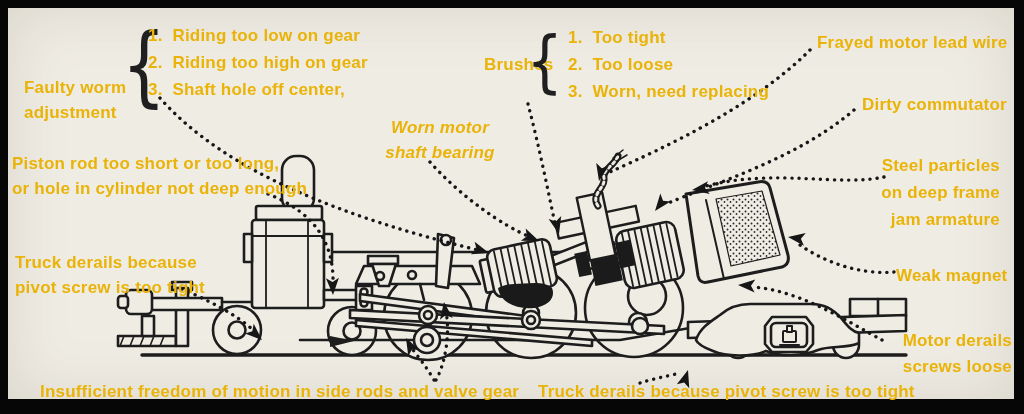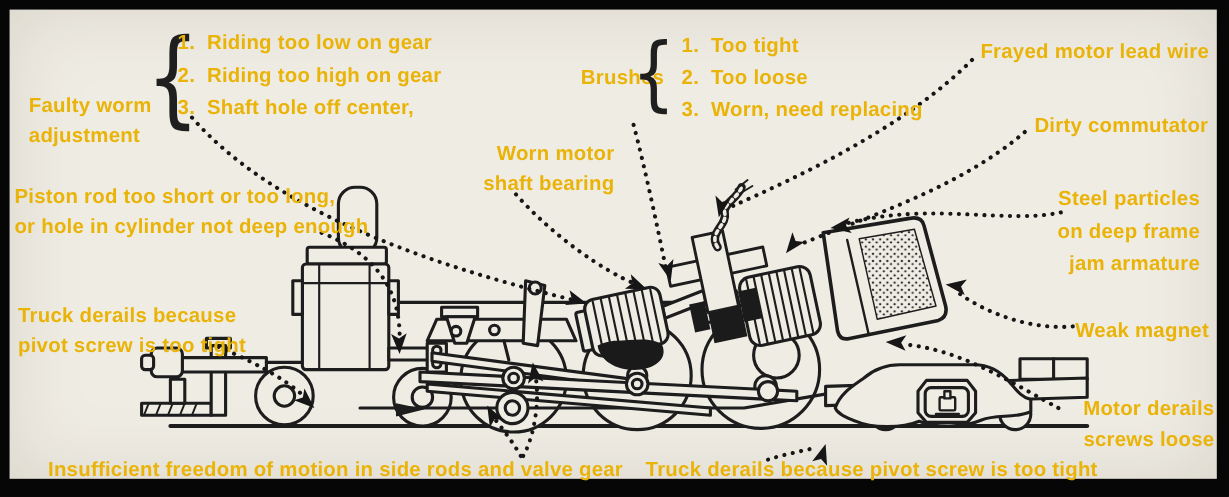--- a/index.html
+++ b/index.html
@@ -5,21 +5,21 @@
   html,body{margin:0;padding:0;background:#060606;}
   .stage{position:relative;width:1024px;height:414px;background:#060606;overflow:hidden;
          font-family:"Liberation Sans",sans-serif;}
   .paper{position:absolute;left:8px;top:8px;width:1006px;height:391px;background:#efece4;
          box-shadow:inset 0 0 60px rgba(120,110,90,.18);}
   .art{position:absolute;left:0;top:0;width:1024px;height:414px;}
   .co{position:absolute;color:#eab308;font-weight:700;font-size:17px;line-height:25px;
       letter-spacing:.2px;white-space:nowrap;}
   .co .ln{display:block;white-space:pre;}
   .ra{text-align:right;}
-  .ctr{text-align:right;}
+  .ctr{text-align:center;font-style:italic;}
   .lh27 .ln{line-height:27px;}
   .lh26 .ln{line-height:26px;}
   .indent{padding-left:22px;}
   .brace{position:absolute;color:#1f1f1f;font-family:"DejaVu Sans",sans-serif;font-weight:400;}
   .brace1{left:116px;top:14px;font-size:88px;line-height:102px;transform:scale(.8,1);}
   .brace2{left:523px;top:21px;font-size:68px;line-height:82px;transform:scale(.85,1);}
 </style>
 </head>
 <body>
 

